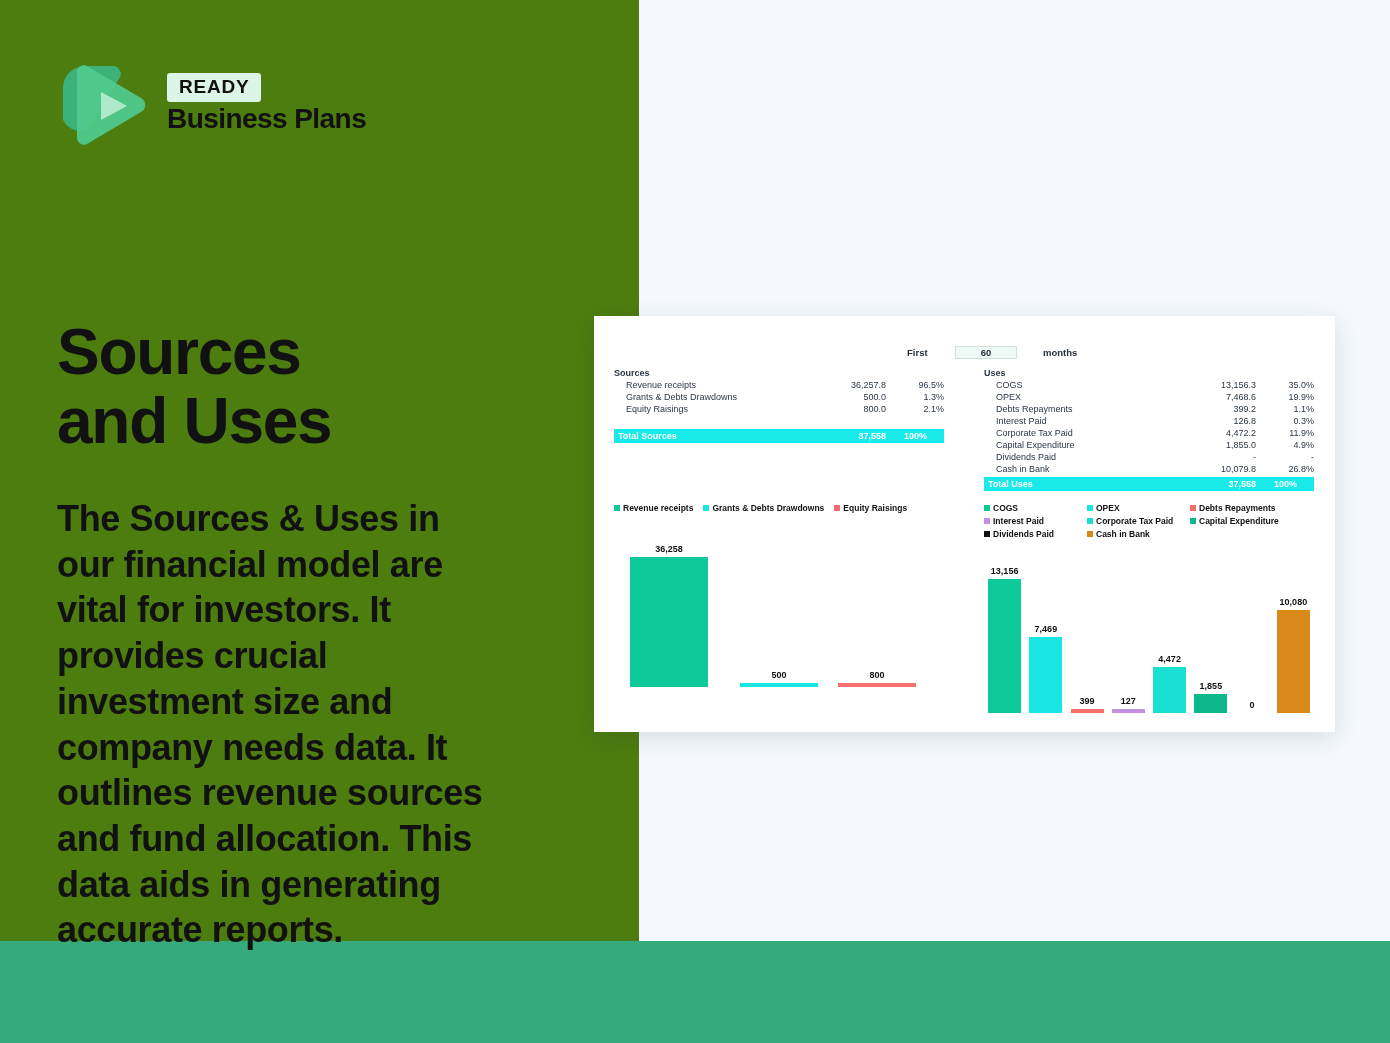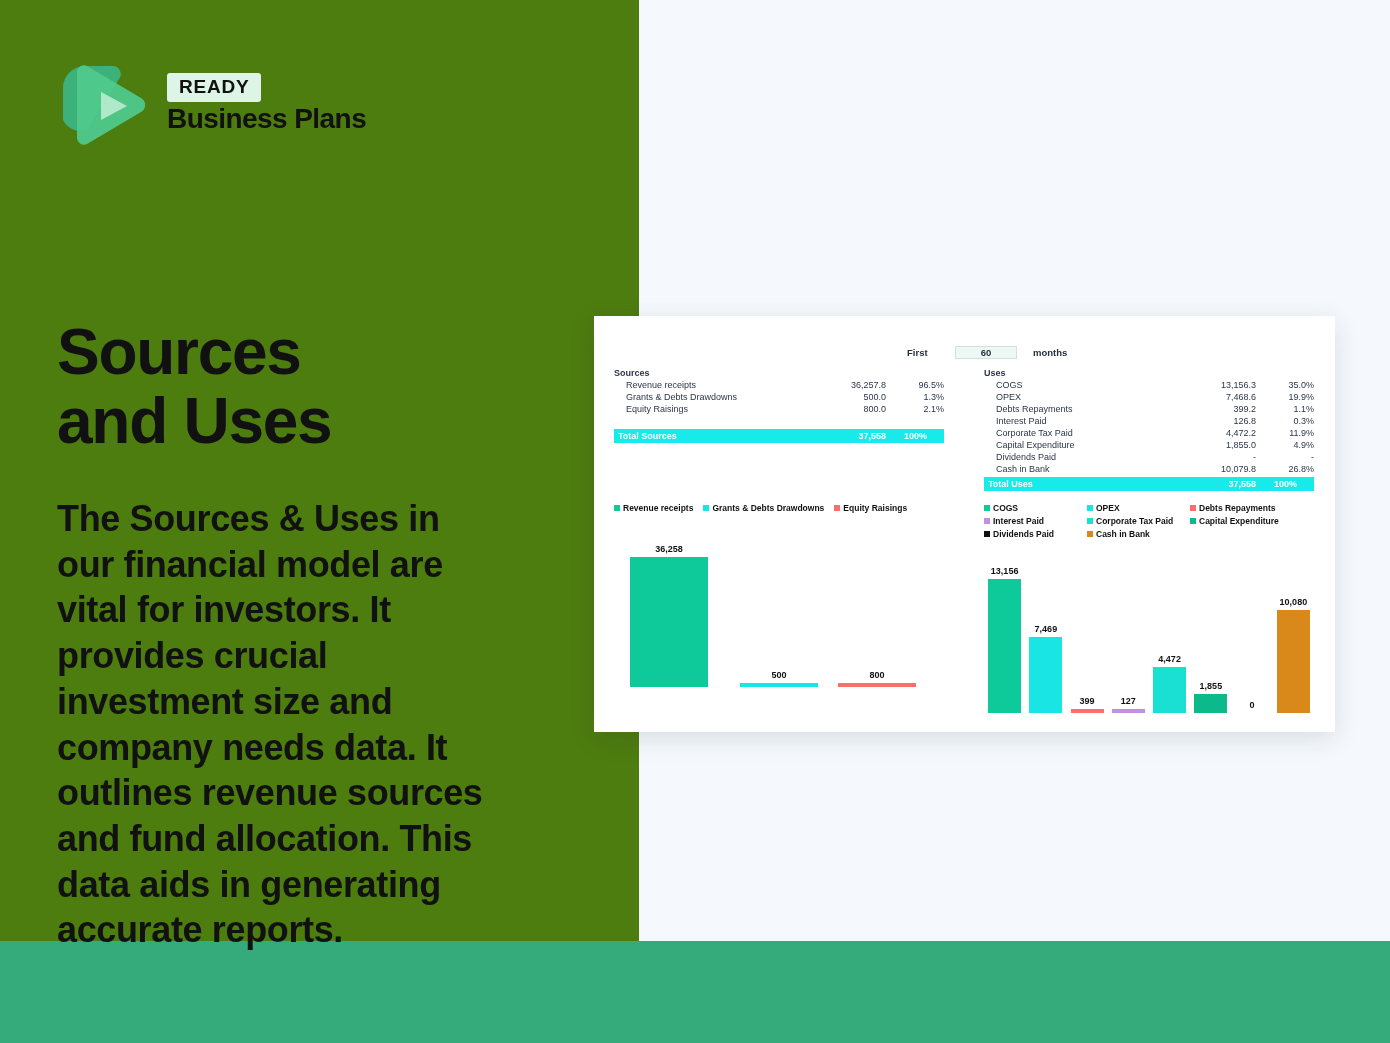--- a/index.html
+++ b/index.html
@@ -67,21 +67,21 @@
     display:flex; align-items:center; gap:16px; margin-top:8px;
     font-size:9.5px; font-weight:700; color:#26313f;
     padding-left:293px;
   }
   .period-label { width:32px; }
   .period-input {
     width:62px; height:13px; background:#eef8f4; border:1px solid #cfe3db;
     text-align:center; font-size:9.5px; font-weight:700; color:#26313f;
     line-height:12px;
   }
-  .period-unit { }
+  .period-unit { margin-left:10px; }
 
   .tables { display:flex; margin-top:8px; gap:40px; }
   .tbl { font-size:9px; color:#2b3648; }
   .tbl-src { width:330px; }
   .tbl-use { width:330px; }
   .tbl-head { font-weight:700; font-size:9px; padding:1px 0; }
   .tbl-row { display:flex; padding:1px 0; }
   .tbl-row .nm { flex:1; padding-left:12px; }
   .tbl-row .v1 { width:80px; text-align:right; }
   .tbl-row .v2 { width:58px; text-align:right; }

